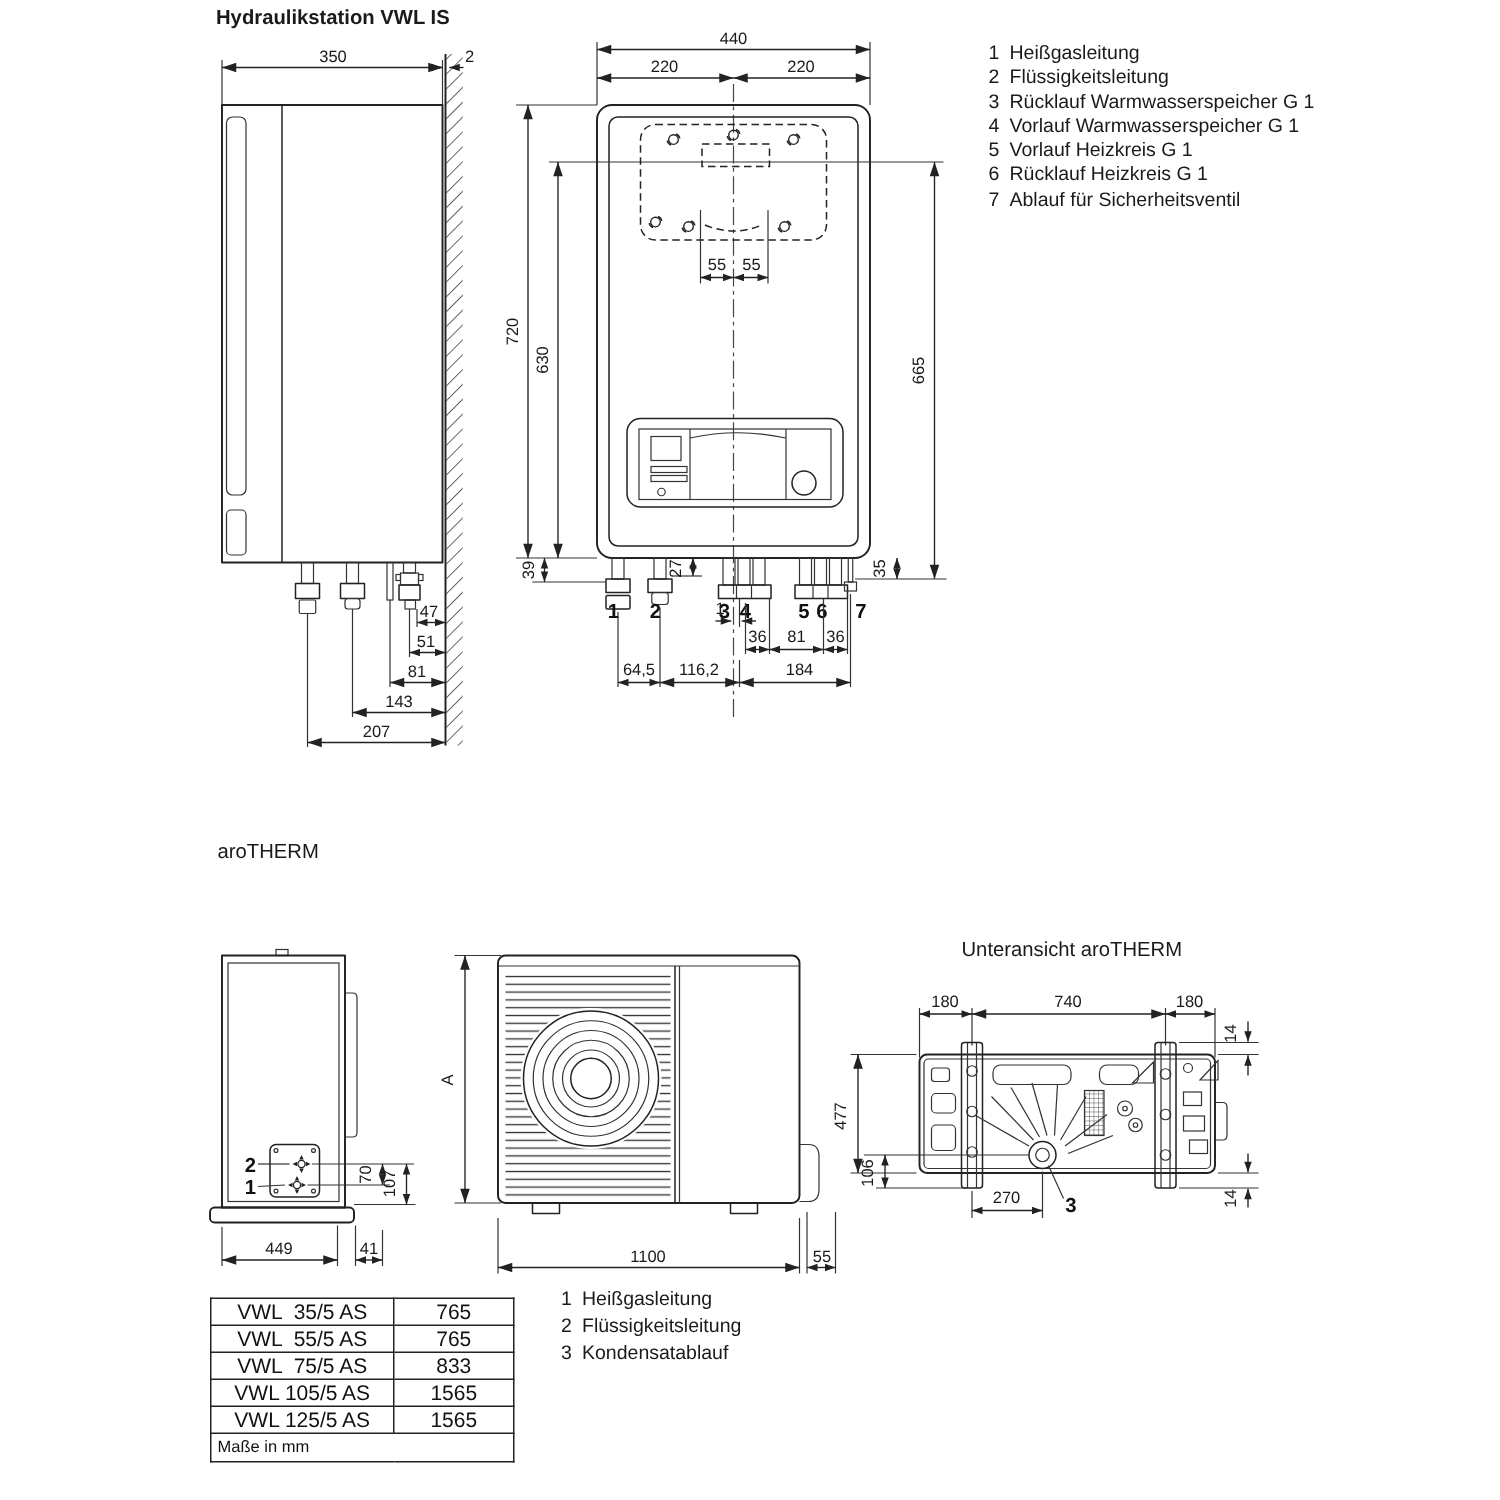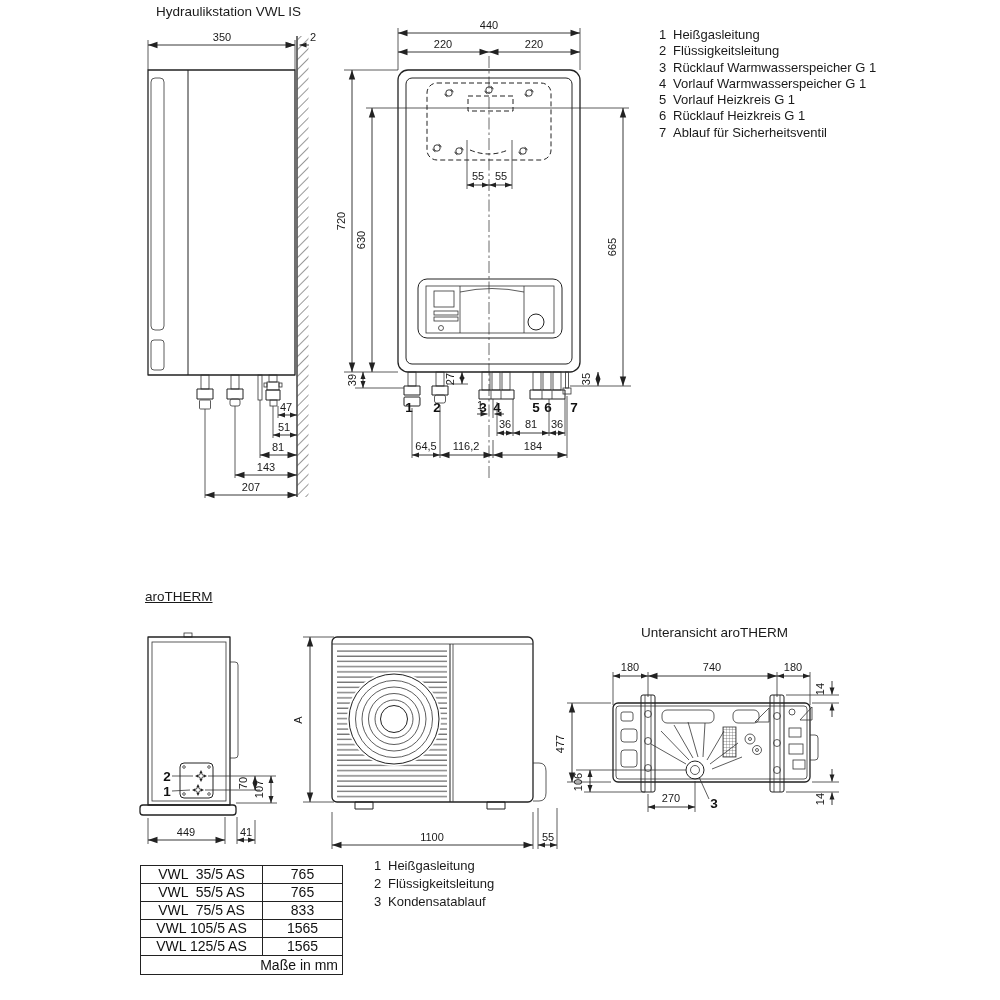--- a/index.html
+++ b/index.html
@@ -24,21 +24,21 @@
   .cl{stroke:#444;stroke-width:0.8;stroke-dasharray:12 3 2.5 3;}
   .dt{font:11px "Liberation Sans",sans-serif;fill:#1a1a1a;text-anchor:middle;}
   .dtb{font:bold 13.5px "Liberation Sans",sans-serif;fill:#111;text-anchor:middle;}
   
   #tbl{border-collapse:collapse;border:1.5px solid #222;font-size:14px;color:#111;
        table-layout:fixed;width:202px;}
   #tbl th,#tbl td{border:1px solid #222;padding:0 4px;height:17px;line-height:17px;}
   #tbl th{height:21px;font-weight:bold;text-align:left;border-bottom:1.5px solid #222;}
   #tbl th.ca,#tbl td.ca{text-align:center;}
   #tbl td.mn{white-space:pre;text-align:center;}
-  #tbl td.ft{font-size:14px;text-align:right;height:18px;border-top:1px solid #222;}
+  #tbl td.ft{font-size:11px;text-align:left;height:18px;border-top:1px solid #222;}
 </style>
 </head>
 <body>
 
 <div id="stage">
 
 <svg id="dwg" width="1000" height="1000" viewBox="0 0 1000 1000">
   <defs>
     <marker id="mS" markerUnits="userSpaceOnUse" markerWidth="12" markerHeight="10" refX="1.5" refY="5" orient="auto">
       <path d="M11,1.8 L1.5,5 L11,8.2 Z" fill="#222"></path>
@@ -389,22 +389,22 @@
 
     <line x1="648" y1="794" x2="648" y2="812" class="ext"></line>
     <line x1="695" y1="781" x2="695" y2="812" class="ext"></line>
     <line x1="648" y1="807" x2="695" y2="807" class="dim" marker-start="url(#mS2)" marker-end="url(#mE2)"></line>
     <text x="671" y="802" class="dt">270</text>
     <line x1="699" y1="777" x2="709" y2="799" class="tn"></line>
     <text x="714" y="808" class="dtb">3</text>
   </g>
 </svg>
 
-  <div class="abs title" style="left:156px;top:4px;">Hydraulikstation VWL IS</div>
-  <div class="abs title" style="left:145px;top:589px;text-decoration:underline;">aroTHERM</div>
+  <div class="abs title" style="left:144px;top:4px;font-weight:bold;">Hydraulikstation VWL IS</div>
+  <div class="abs title" style="left:145px;top:560px;">aroTHERM</div>
   <div class="abs title" style="left:641px;top:625px;">Unteransicht aroTHERM</div>
 
   <div class="abs legend lg-top" style="left:659px;top:27px;">
     <div class="row">
         <span class="num">1</span>
         <span class="lab">Heißgasleitung</span>
       </div>
     <div class="row">
         <span class="num">2</span>
         <span class="lab">Flüssigkeitsleitung</span>

